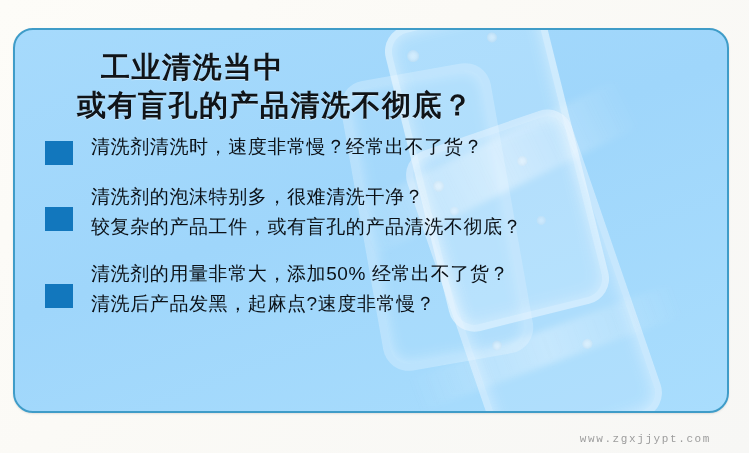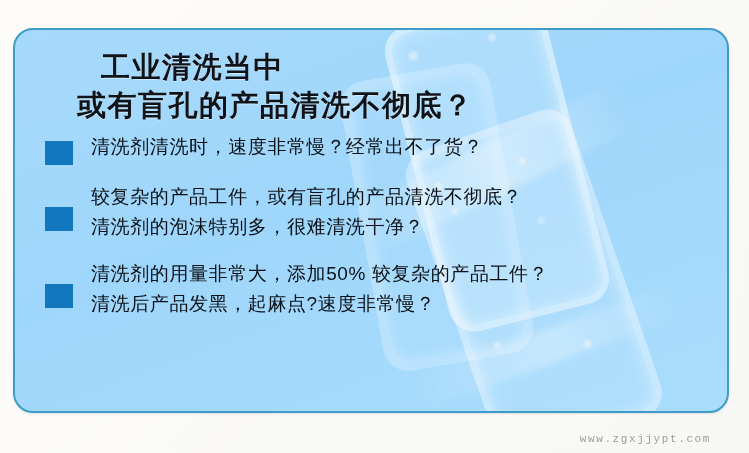--- a/index.html
+++ b/index.html
@@ -188,29 +188,29 @@
       <div class="bullet">
         <div class="bullet-marker"></div>
         <div class="bullet-text">
           <div class="bullet-line">清洗剂清洗时，速度非常慢？经常出不了货？</div>
         </div>
       </div>
 
       <div class="bullet">
         <div class="bullet-marker"></div>
         <div class="bullet-text">
+          <div class="bullet-line">清洗剂的泡沫特别多，很难清洗干净？</div>
           <div class="bullet-line">较复杂的产品工件，或有盲孔的产品清洗不彻底？</div>
-          <div class="bullet-line">清洗剂的泡沫特别多，很难清洗干净？</div>
         </div>
       </div>
 
       <div class="bullet">
         <div class="bullet-marker"></div>
         <div class="bullet-text">
-          <div class="bullet-line">清洗剂的用量非常大，添加50% 较复杂的产品工件？</div>
+          <div class="bullet-line">清洗剂的用量非常大，添加50% 经常出不了货？</div>
           <div class="bullet-line">清洗后产品发黑，起麻点?速度非常慢？</div>
         </div>
       </div>
 
 
     </div>
   </div>
 
   <div class="watermark">www.zgxjjypt.com</div>
 

